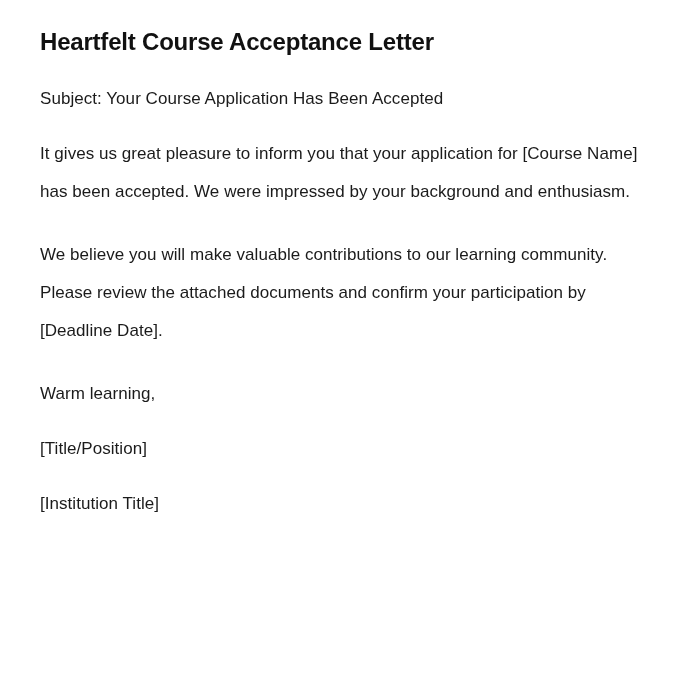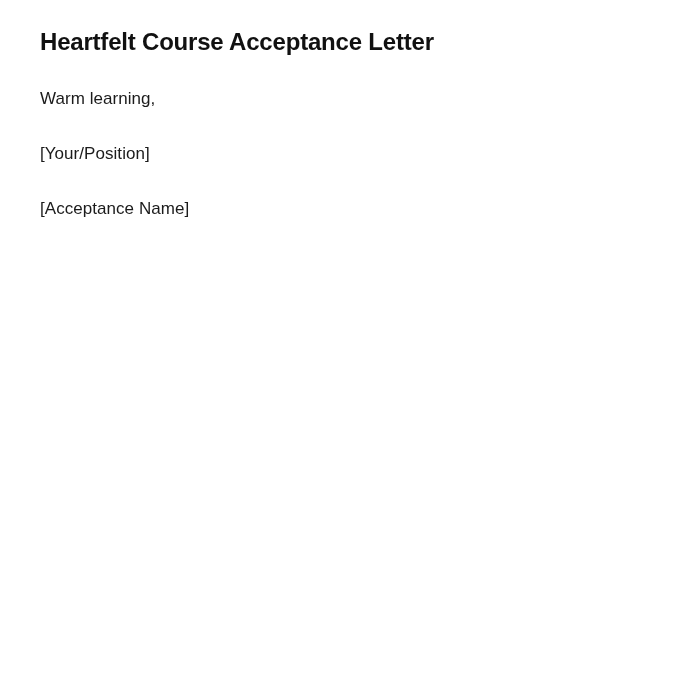--- a/index.html
+++ b/index.html
@@ -53,25 +53,28 @@
 </style>
 </head>
 <body>
 
 <div class="page">
 
   <h1 class="letter-title">Heartfelt Course Acceptance Letter</h1>
 
   <div class="letter-body">
 
+    <p class="para tight">Subject: Your Course Application Has Been Accepted</p>
 
 
+    <p class="para">It gives us great pleasure to inform you that your application for [Course Name] has been accepted. We were impressed by your background and enthusiasm.</p>
 
+    <p class="para">We believe you will make valuable contributions to our learning community. Please review the attached documents and confirm your participation by [Deadline Date].</p>
 
     <p class="para tight">Warm learning,</p>
 
 
-    <p class="para tight">[Your/Position]</p>
+    <p class="para tight">[Title/Position]</p>
 
-    <p class="para tight">[Acceptance Name]</p>
+    <p class="para tight">[Institution Title]</p>
 
   </div>
 </div>
 
 </body></html>

